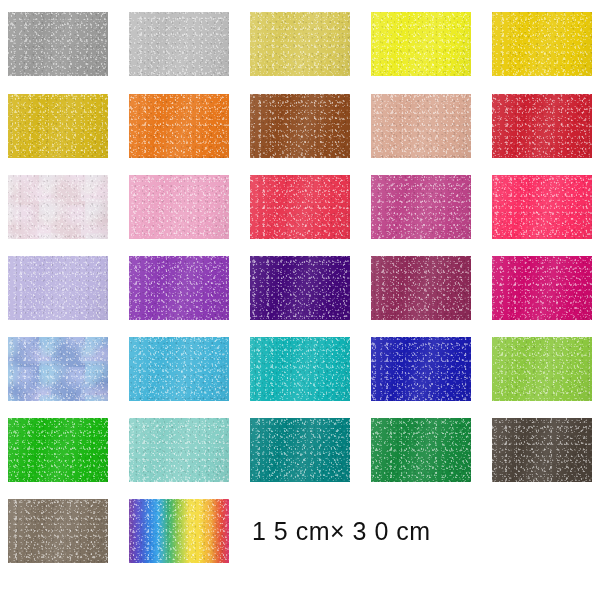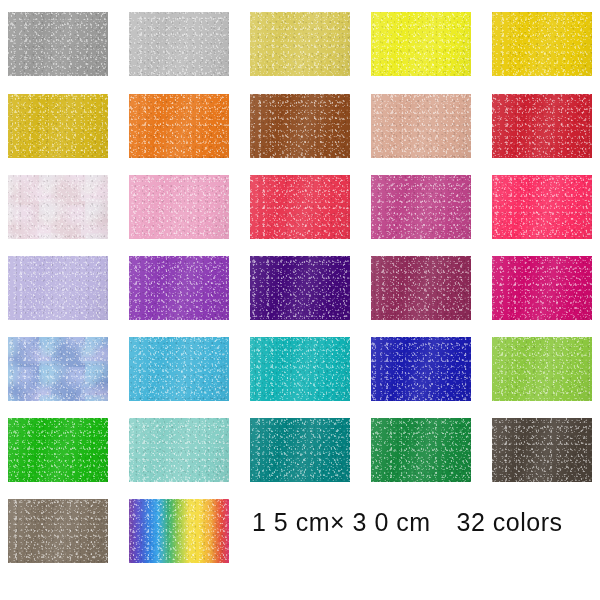--- a/index.html
+++ b/index.html
@@ -121,21 +121,21 @@
       #e8503c 92%,
       #e03a6e 100%);
   }
 
   #caption {
     position: absolute;
     left: 252px;
     top: 508px;
     height: 46px;
     display: flex;
-    align-items: flex-start;
+    align-items: center;
     white-space: nowrap;
     color: #111111;
     font-size: 25px;
     letter-spacing: .5px;
   }
   #caption .size-text { margin-right: 26px; }
 </style>
 </head>
 <body>
 
@@ -363,14 +363,13 @@
       <div class="base"></div>
       <div class="grain" style="background-position: 3px 6px;"></div>
       <div class="sparkle" style="background-position: 12px 17px;"></div>
       <div class="sparkle fine" style="background-position: 6px 0px;"></div>
       <div class="sheen"></div>
     </div>
   </div>
 
 <div id="caption">
   <span class="size-text">1 5 cm× 3 0 cm</span>
-  <span class="count-text">32 colors</span>
 </div>
 
 </body></html>

